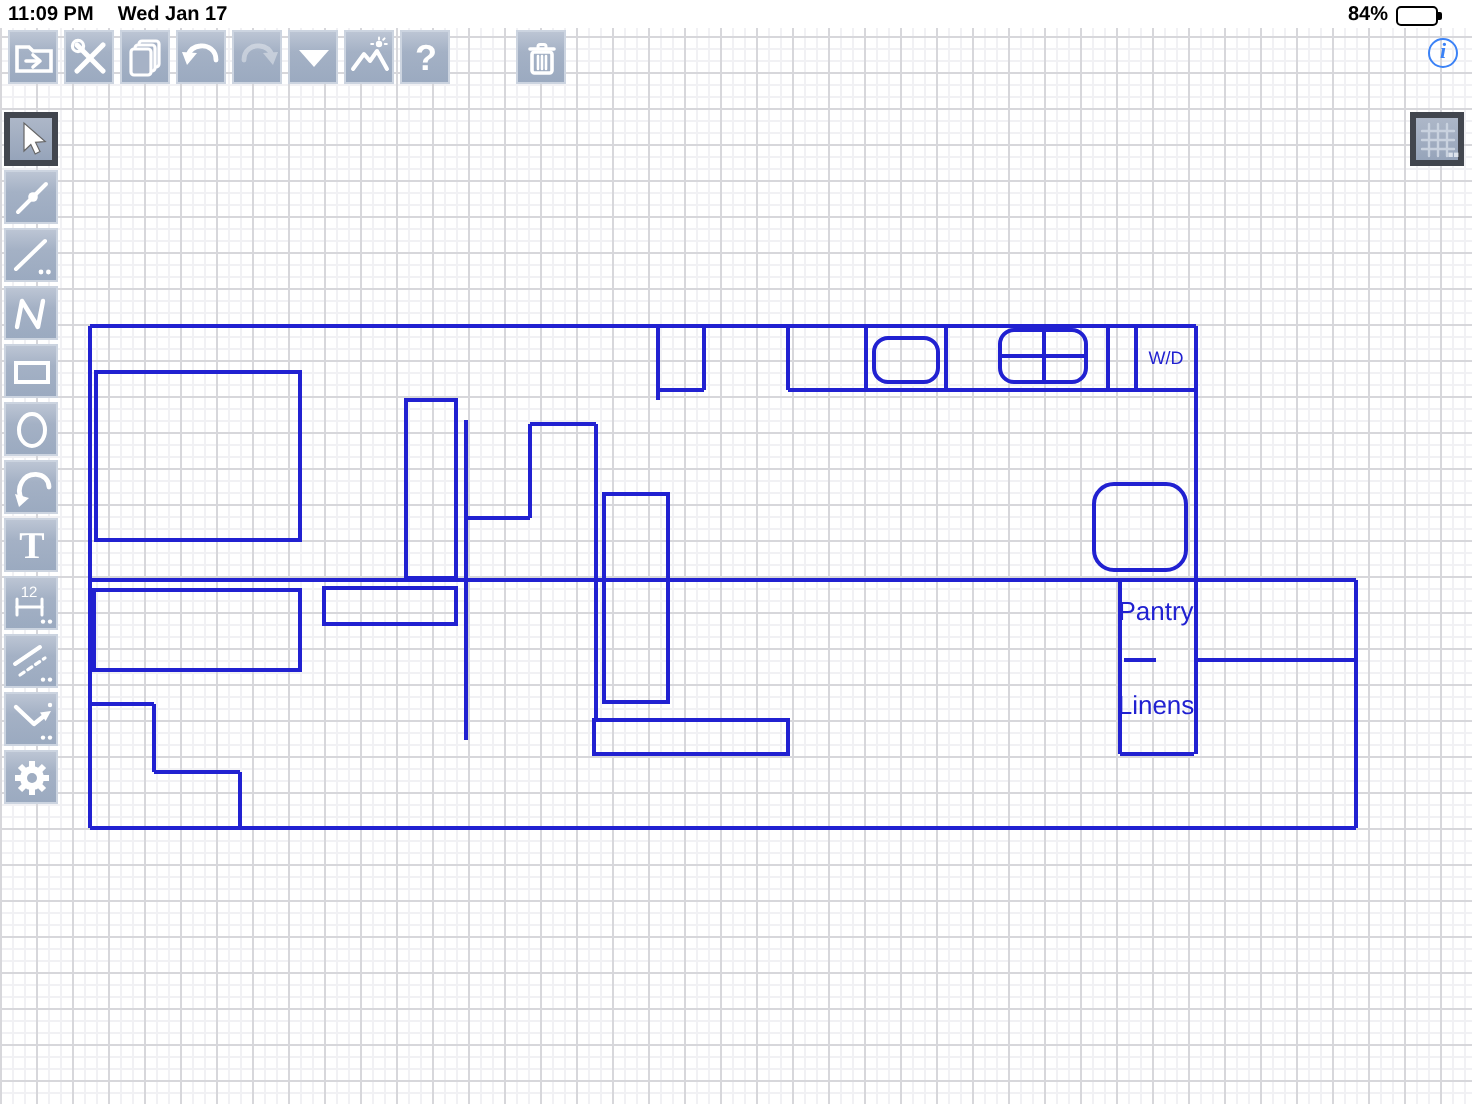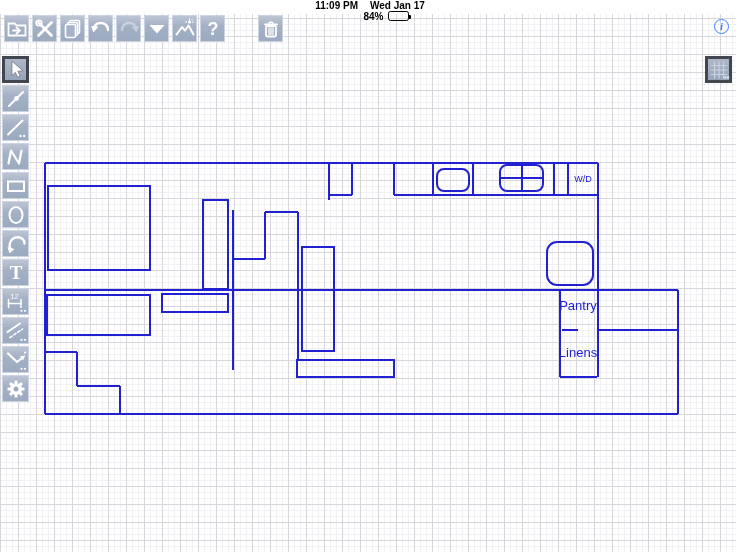--- a/index.html
+++ b/index.html
@@ -11,24 +11,24 @@
       linear-gradient(#d7d7db 1px, transparent 1px),
       linear-gradient(90deg,#d7d7db 1px, transparent 1px),
       linear-gradient(#f1f1f4 1px, transparent 1px),
       linear-gradient(90deg,#f1f1f4 1px, transparent 1px);
     background-size:18px 18px,18px 18px,6px 6px,6px 6px;
   }
   
   .statusbar{
     position:absolute;top:0;left:0;width:736px;height:14px;background:#fff;
     display:flex;align-items:center;justify-content:space-between;
-    font-size:10px;font-weight:bold;color:#000;z-index:30;flex-direction:column;
+    font-size:10px;font-weight:bold;color:#000;z-index:30;
   }
   .sb-left{display:flex;gap:12px;padding-left:4px;}
-  .sb-right{display:flex;align-items:flex-start;gap:4px;padding-right:0;margin-left:36px;}
+  .sb-right{display:flex;align-items:flex-end;gap:4px;padding-right:17px;margin-left:36px;}
   .battery{position:relative;width:21px;height:10px;border:1px solid #000;border-radius:2.5px;padding:1px;box-sizing:border-box;}
   .battery .fill{height:100%;background:#000;border-radius:1px;}
   .battery .tip{position:absolute;right:-3px;top:2.5px;width:2px;height:4px;background:#000;border-radius:0 1px 1px 0;}
   
   .btn{
     position:relative;width:25px;height:27px;box-sizing:border-box;
     background:linear-gradient(180deg,#bcc5d4 0%,#a4b1c5 40%,#9baac0 100%);
     border:1px solid #ccd4e0;
     display:flex;align-items:center;justify-content:center;
     padding:0;cursor:pointer;

